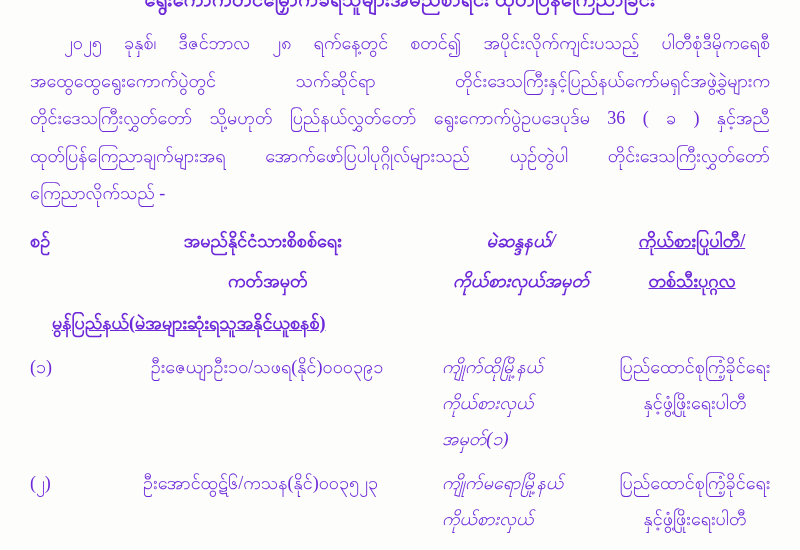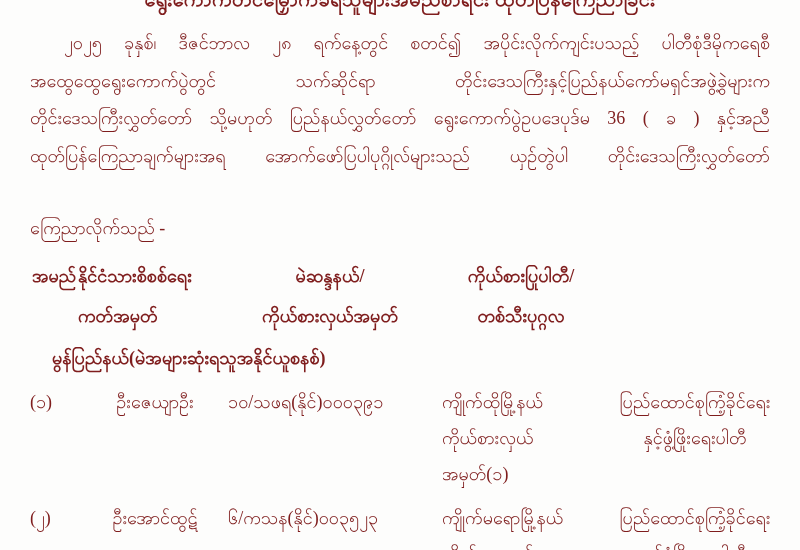--- a/index.html
+++ b/index.html
@@ -1,21 +1,21 @@
 <!DOCTYPE html>
 <html><head>
 <meta charset="utf-8">
 <style>
   html, body { margin: 0; padding: 0; }
   .page {
     position: relative;
     width: 800px;
     height: 550px;
     background: #fdfdfc;
-    color: #7f1d1d;
+    color: #6d28d9;
     font-family: "Liberation Serif", "DejaVu Serif", serif;
     overflow: hidden;
   }
   
   .title-clip {
     height: 15px;
     overflow: hidden;
     position: relative;
   }
   .title-clip .title-inner {
@@ -33,50 +33,51 @@
     margin: 10px 30px 0 30px;
     font-size: 18px;
   }
   .pline {
     line-height: 37.5px;
     text-align: justify;
     text-align-last: justify;
     white-space: nowrap;
   }
   .pline.indent { padding-left: 34px; }
-  .pline.last { text-align-last: left; white-space: normal; margin-top: 35px; }
+  .pline.last { text-align-last: left; white-space: normal; }
   .tbl {
     margin: 8px 26px 0 26px;
   }
   .trow {
     display: grid;
     grid-template-columns: 52px 150px 204px 178px 164px;
     column-gap: 0;
     align-items: start;
   }
   .thead .cell {
     font-weight: bold;
     line-height: 40px;
     white-space: pre-line;
     font-size: 18px;
   }
   .cell { font-size: 18px; line-height: 36px; white-space: pre-line; }
   .c-no { text-align: left; padding-left: 4px; }
-  .c-name { text-align: center; padding-left: 4px; }
+  .c-name { text-align: right; padding-left: 4px; }
   .c-nrc { text-align: left; padding-right: 6px; }
   .thead .c-nrc { padding-right: 0; }
-  .c-const { text-align: left; padding-left: 10px; }
+  .c-const { text-align: left; padding-left: 10px; font-style: italic; }
   .thead .c-const { text-align: center; padding-left: 0; }
   .c-party { text-align: center; padding-left: 6px; }
-  .thead .c-party { text-align: center; padding-left: 0; }
+  .thead .c-party { text-align: center; padding-left: 0; text-decoration: underline; }
   .section-heading {
     margin: 2px 26px 0 26px;
     font-weight: bold;
     font-size: 18px;
     line-height: 40px;
+    text-decoration: underline;
   }
   .data-row { margin-top: 8px; }
   .data-row.first { margin-top: 6px; }
 </style>
 </head>
 <body>
 
 <div class="page">
 
   <div class="title-clip">
@@ -87,20 +88,21 @@
     <div class="pline indent">၂၀၂၅ ခုနှစ်၊ ဒီဇင်ဘာလ ၂၈ ရက်နေ့တွင် စတင်၍ အပိုင်းလိုက်ကျင်းပသည့် ပါတီစုံဒီမိုကရေစီ</div>
     <div class="pline">အထွေထွေရွေးကောက်ပွဲတွင် သက်ဆိုင်ရာ တိုင်းဒေသကြီးနှင့်ပြည်နယ်ကော်မရှင်အဖွဲ့ခွဲများက</div>
     <div class="pline">တိုင်းဒေသကြီးလွှတ်တော် သို့မဟုတ် ပြည်နယ်လွှတ်တော် ရွေးကောက်ပွဲဥပဒေပုဒ်မ 36 ( ခ ) နှင့်အညီ</div>
     <div class="pline">ထုတ်ပြန်ကြေညာချက်များအရ အောက်ဖော်ပြပါပုဂ္ဂိုလ်များသည် ယှဉ်တွဲပါ တိုင်းဒေသကြီးလွှတ်တော်</div>
     <div class="pline last">ကြေညာလိုက်သည် -</div>
   </div>
 
   <div class="tbl">
 
     <div class="trow thead">
+      <div class="cell c-no">စဉ်</div>
       <div class="cell c-name">အမည်</div>
       <div class="cell c-nrc">နိုင်ငံသားစိစစ်ရေး
 ကတ်အမှတ်</div>
       <div class="cell c-const">မဲဆန္ဒနယ်/
 ကိုယ်စားလှယ်အမှတ်</div>
       <div class="cell c-party">ကိုယ်စားပြုပါတီ/
 တစ်သီးပုဂ္ဂလ</div>
     </div>
 
     <div class="section-heading">မွန်ပြည်နယ်(မဲအများဆုံးရသူအနိုင်ယူစနစ်)</div>

